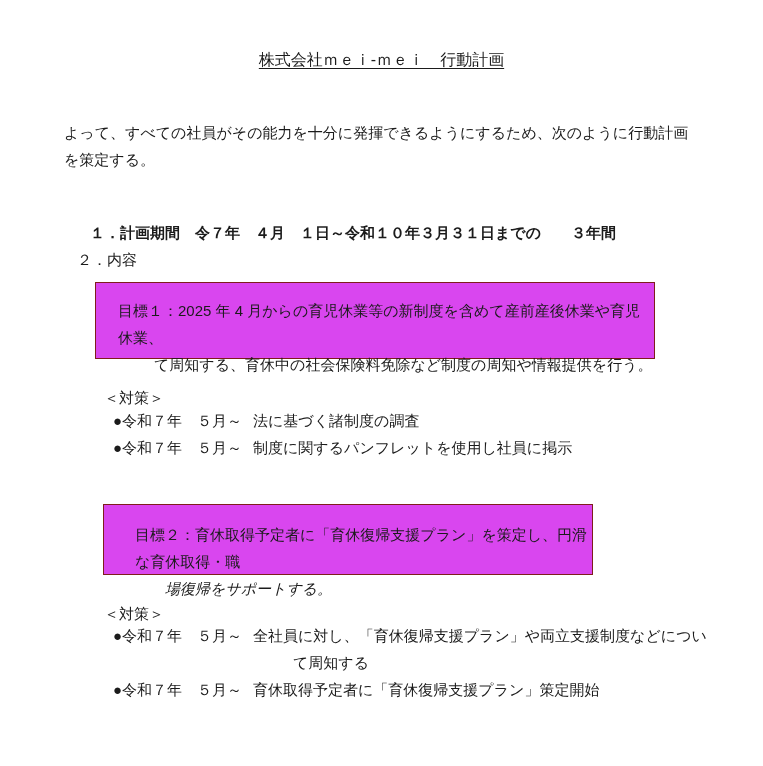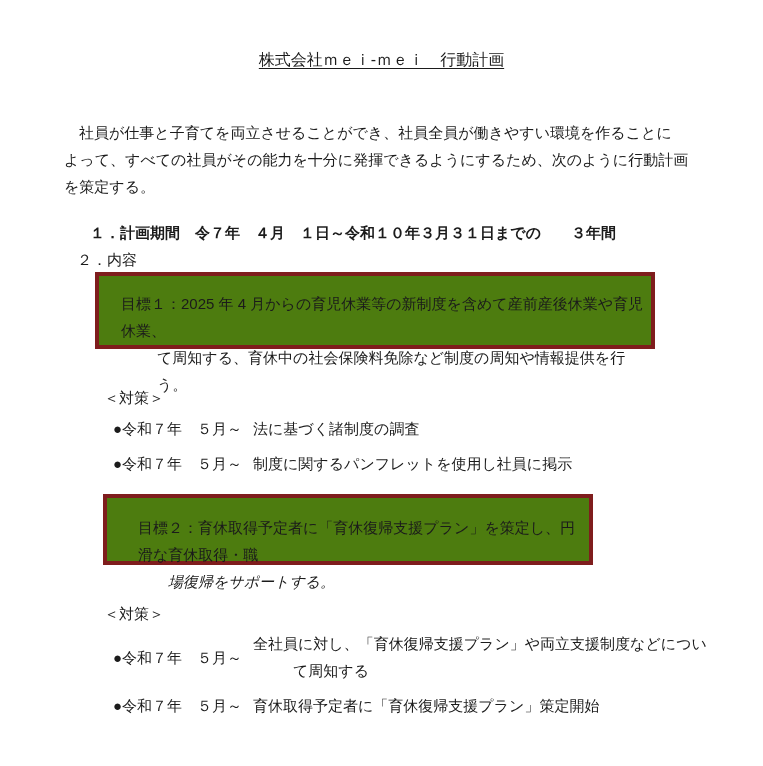--- a/index.html
+++ b/index.html
@@ -28,50 +28,50 @@
     position: absolute;
     left: 64px;
     top: 119px;
     width: 645px;
   }
   .plan-period  { position: absolute; left: 90px; top: 219px; font-weight: bold; }
   .plan-content { position: absolute; left: 77px; top: 246px; }
 
   .goal-box {
     position: absolute;
-    border: 4px solid #7f1d1d;
+    border: 1px solid #7f1d1d;
     box-sizing: border-box;
-    background: #4d7c0f;
+    background: #d946ef;
+    margin-top: 10px;
   }
   .goal-box1 { left: 95px;  top: 272px; width: 560px; height: 77px; padding-top: 14px; }
   .goal-box2 { left: 103px; top: 494px; width: 490px; height: 71px; padding-top: 16px; }
   .goal-box1 .l1 { padding-left: 22px; }
   .goal-box1 .l2 { padding-left: 58px; }
   .goal-box2 .l1 { padding-left: 31px; }
   .goal-box2 .l2 { padding-left: 61px; font-style: italic; }
 
   .measures1-label { position: absolute; left: 104px; top: 384px; }
   .measures1-list  { position: absolute; left: 113px; top: 407px; width: 600px; }
   .measures2-label { position: absolute; left: 104px; top: 600px; }
   .measures2-list  { position: absolute; left: 113px; top: 622px; width: 610px; }
 
-  .bullet-row  { display: flex; align-items: center; margin-top: 8px; }
+  .bullet-row  { display: flex; align-items: flex-start; }
   .bullet-date { flex: 0 0 140px; white-space: nowrap; }
   .bullet-desc { flex: 1 1 auto; }
   .bullet-desc .cont { padding-left: 40px; }
 </style>
 </head>
 <body>
 
 <div class="page">
 
   <div class="doc-title">株式会社ｍｅｉ-ｍｅｉ　行動計画</div>
 
   <div class="intro">
-    <div>　社員が仕事と子育てを両立させることができ、社員全員が働きやすい環境を作ることに</div>
     <div>よって、すべての社員がその能力を十分に発揮できるようにするため、次のように行動計画</div>
     <div>を策定する。</div>
   </div>
 
   <div class="plan-period">１．計画期間　令７年　４月　１日～令和１０年３月３１日までの　　３年間</div>
   <div class="plan-content">２．内容</div>
 
   <div class="goal-box goal-box1">
     <div class="l1">目標１：2025 年 4 月からの育児休業等の新制度を含めて産前産後休業や育児休業、</div>
     <div class="l2">て周知する、育休中の社会保険料免除など制度の周知や情報提供を行う。</div>

